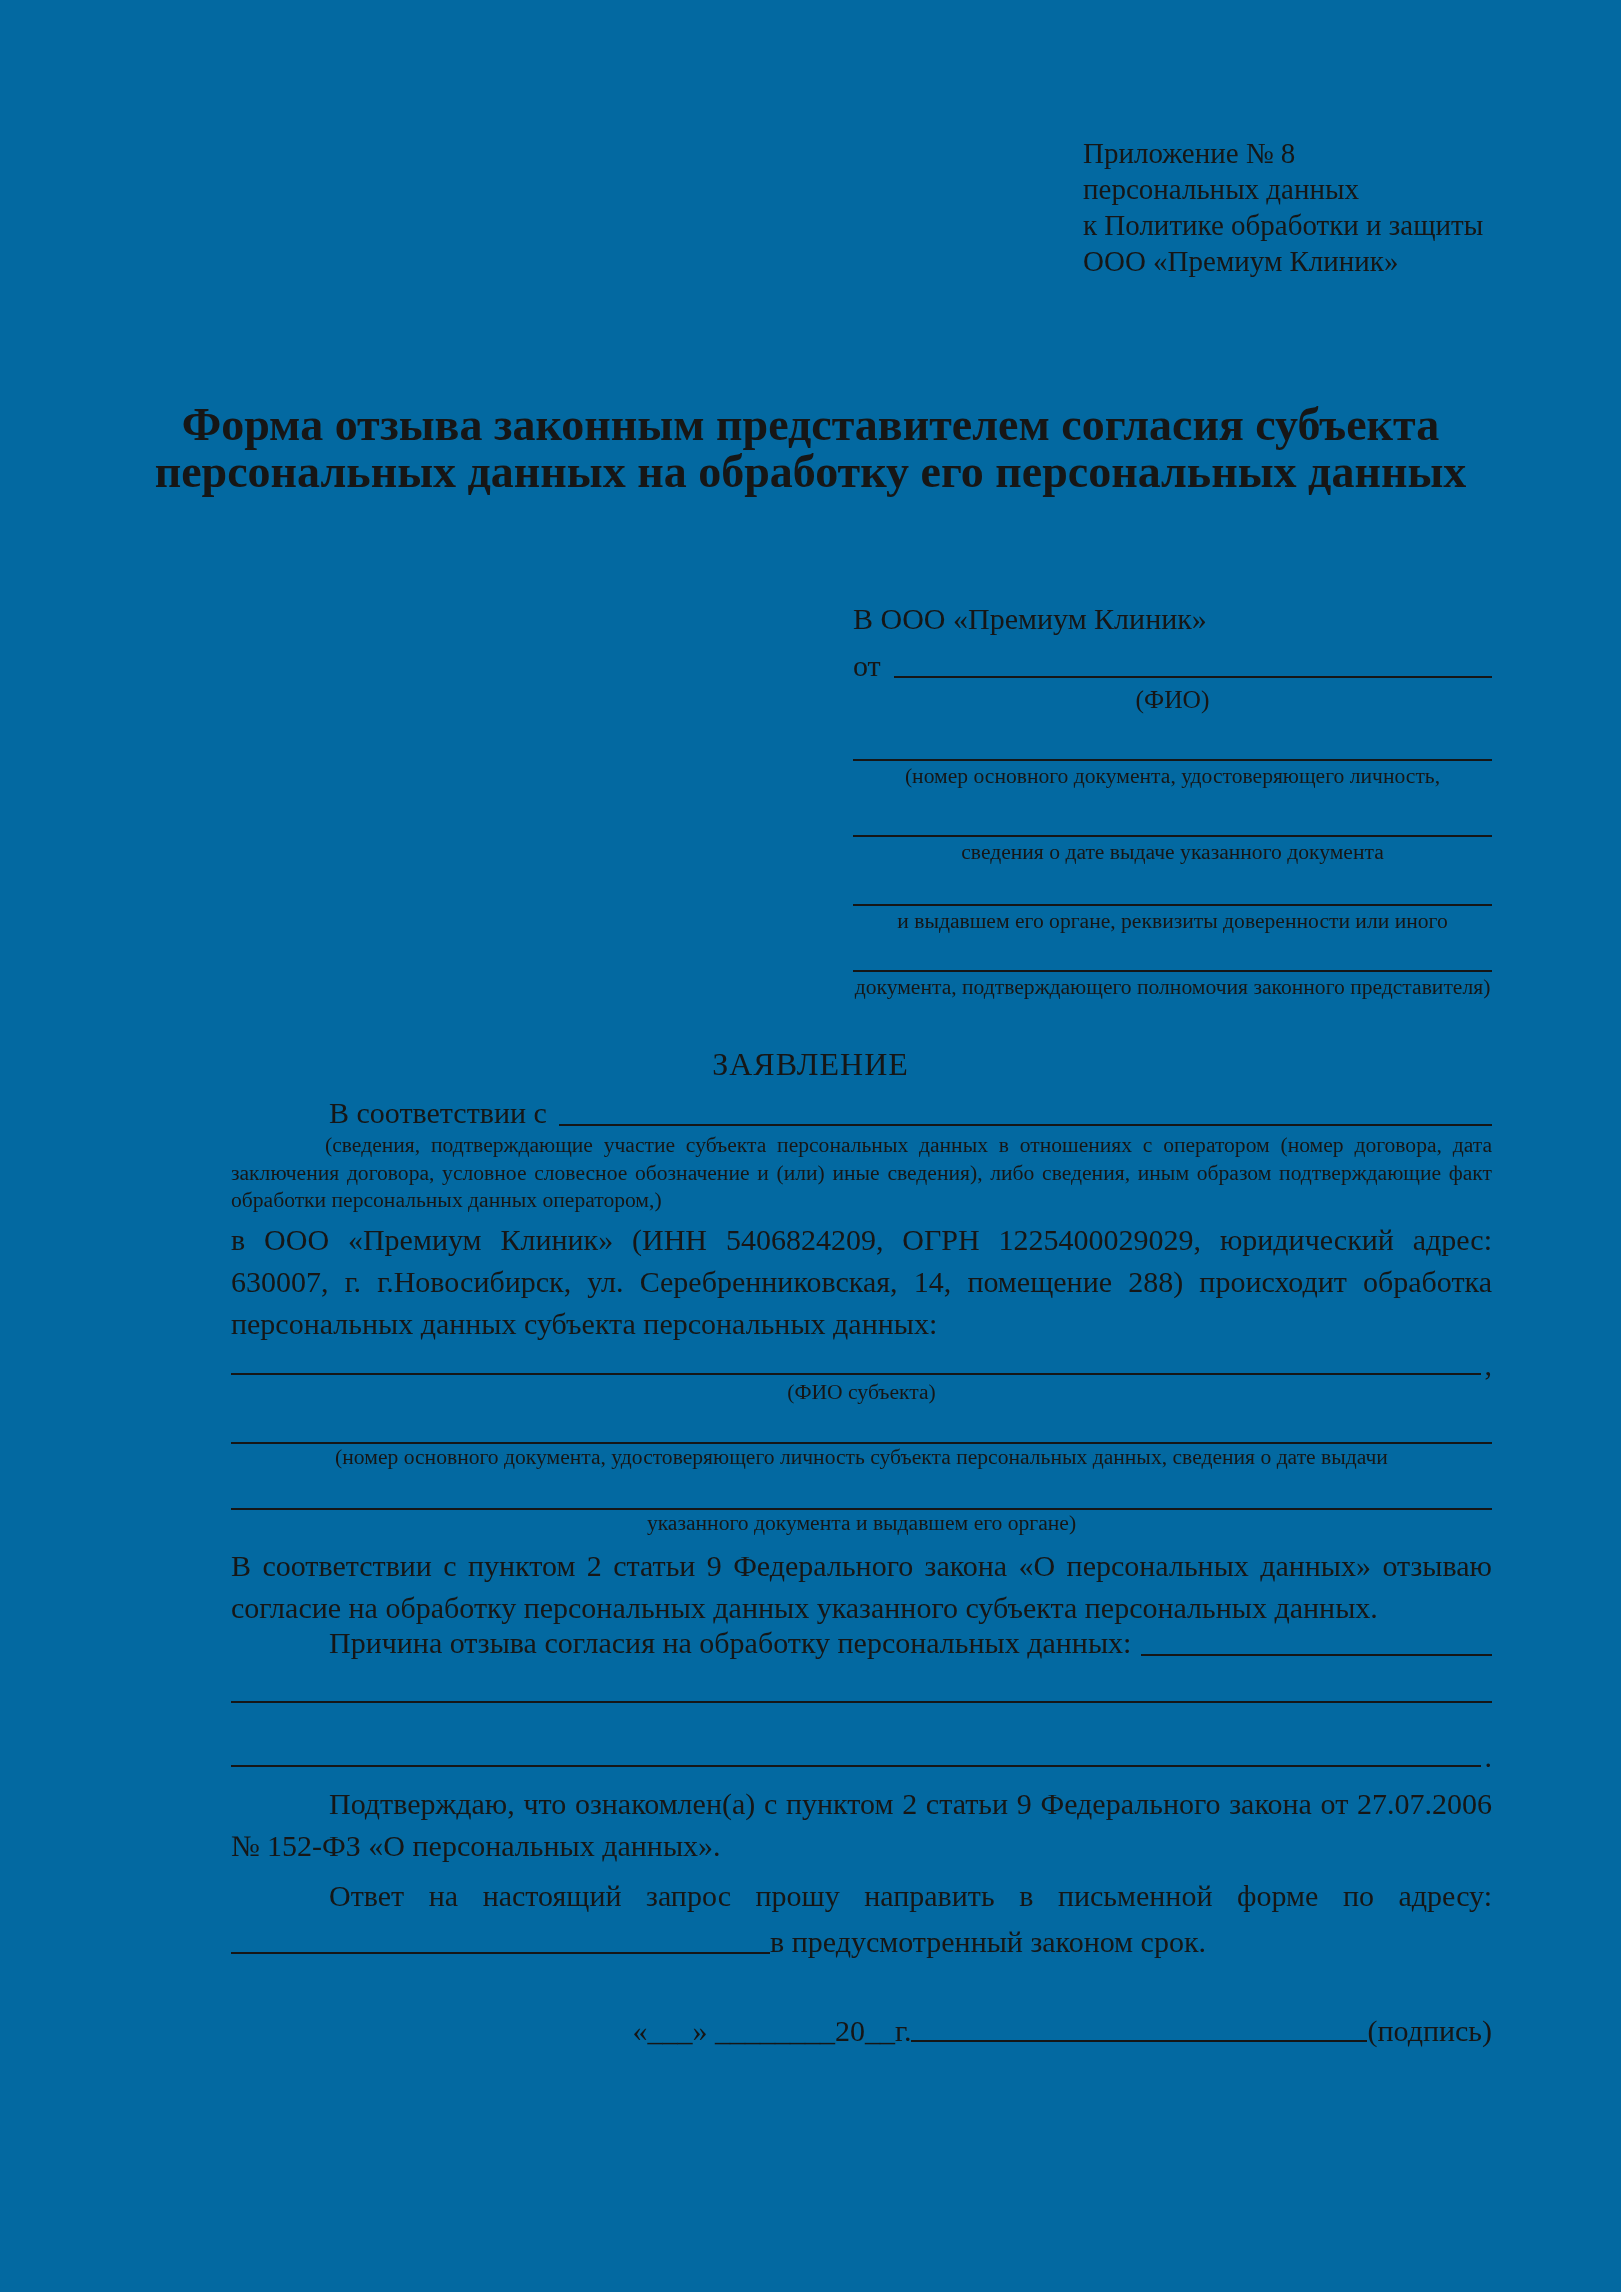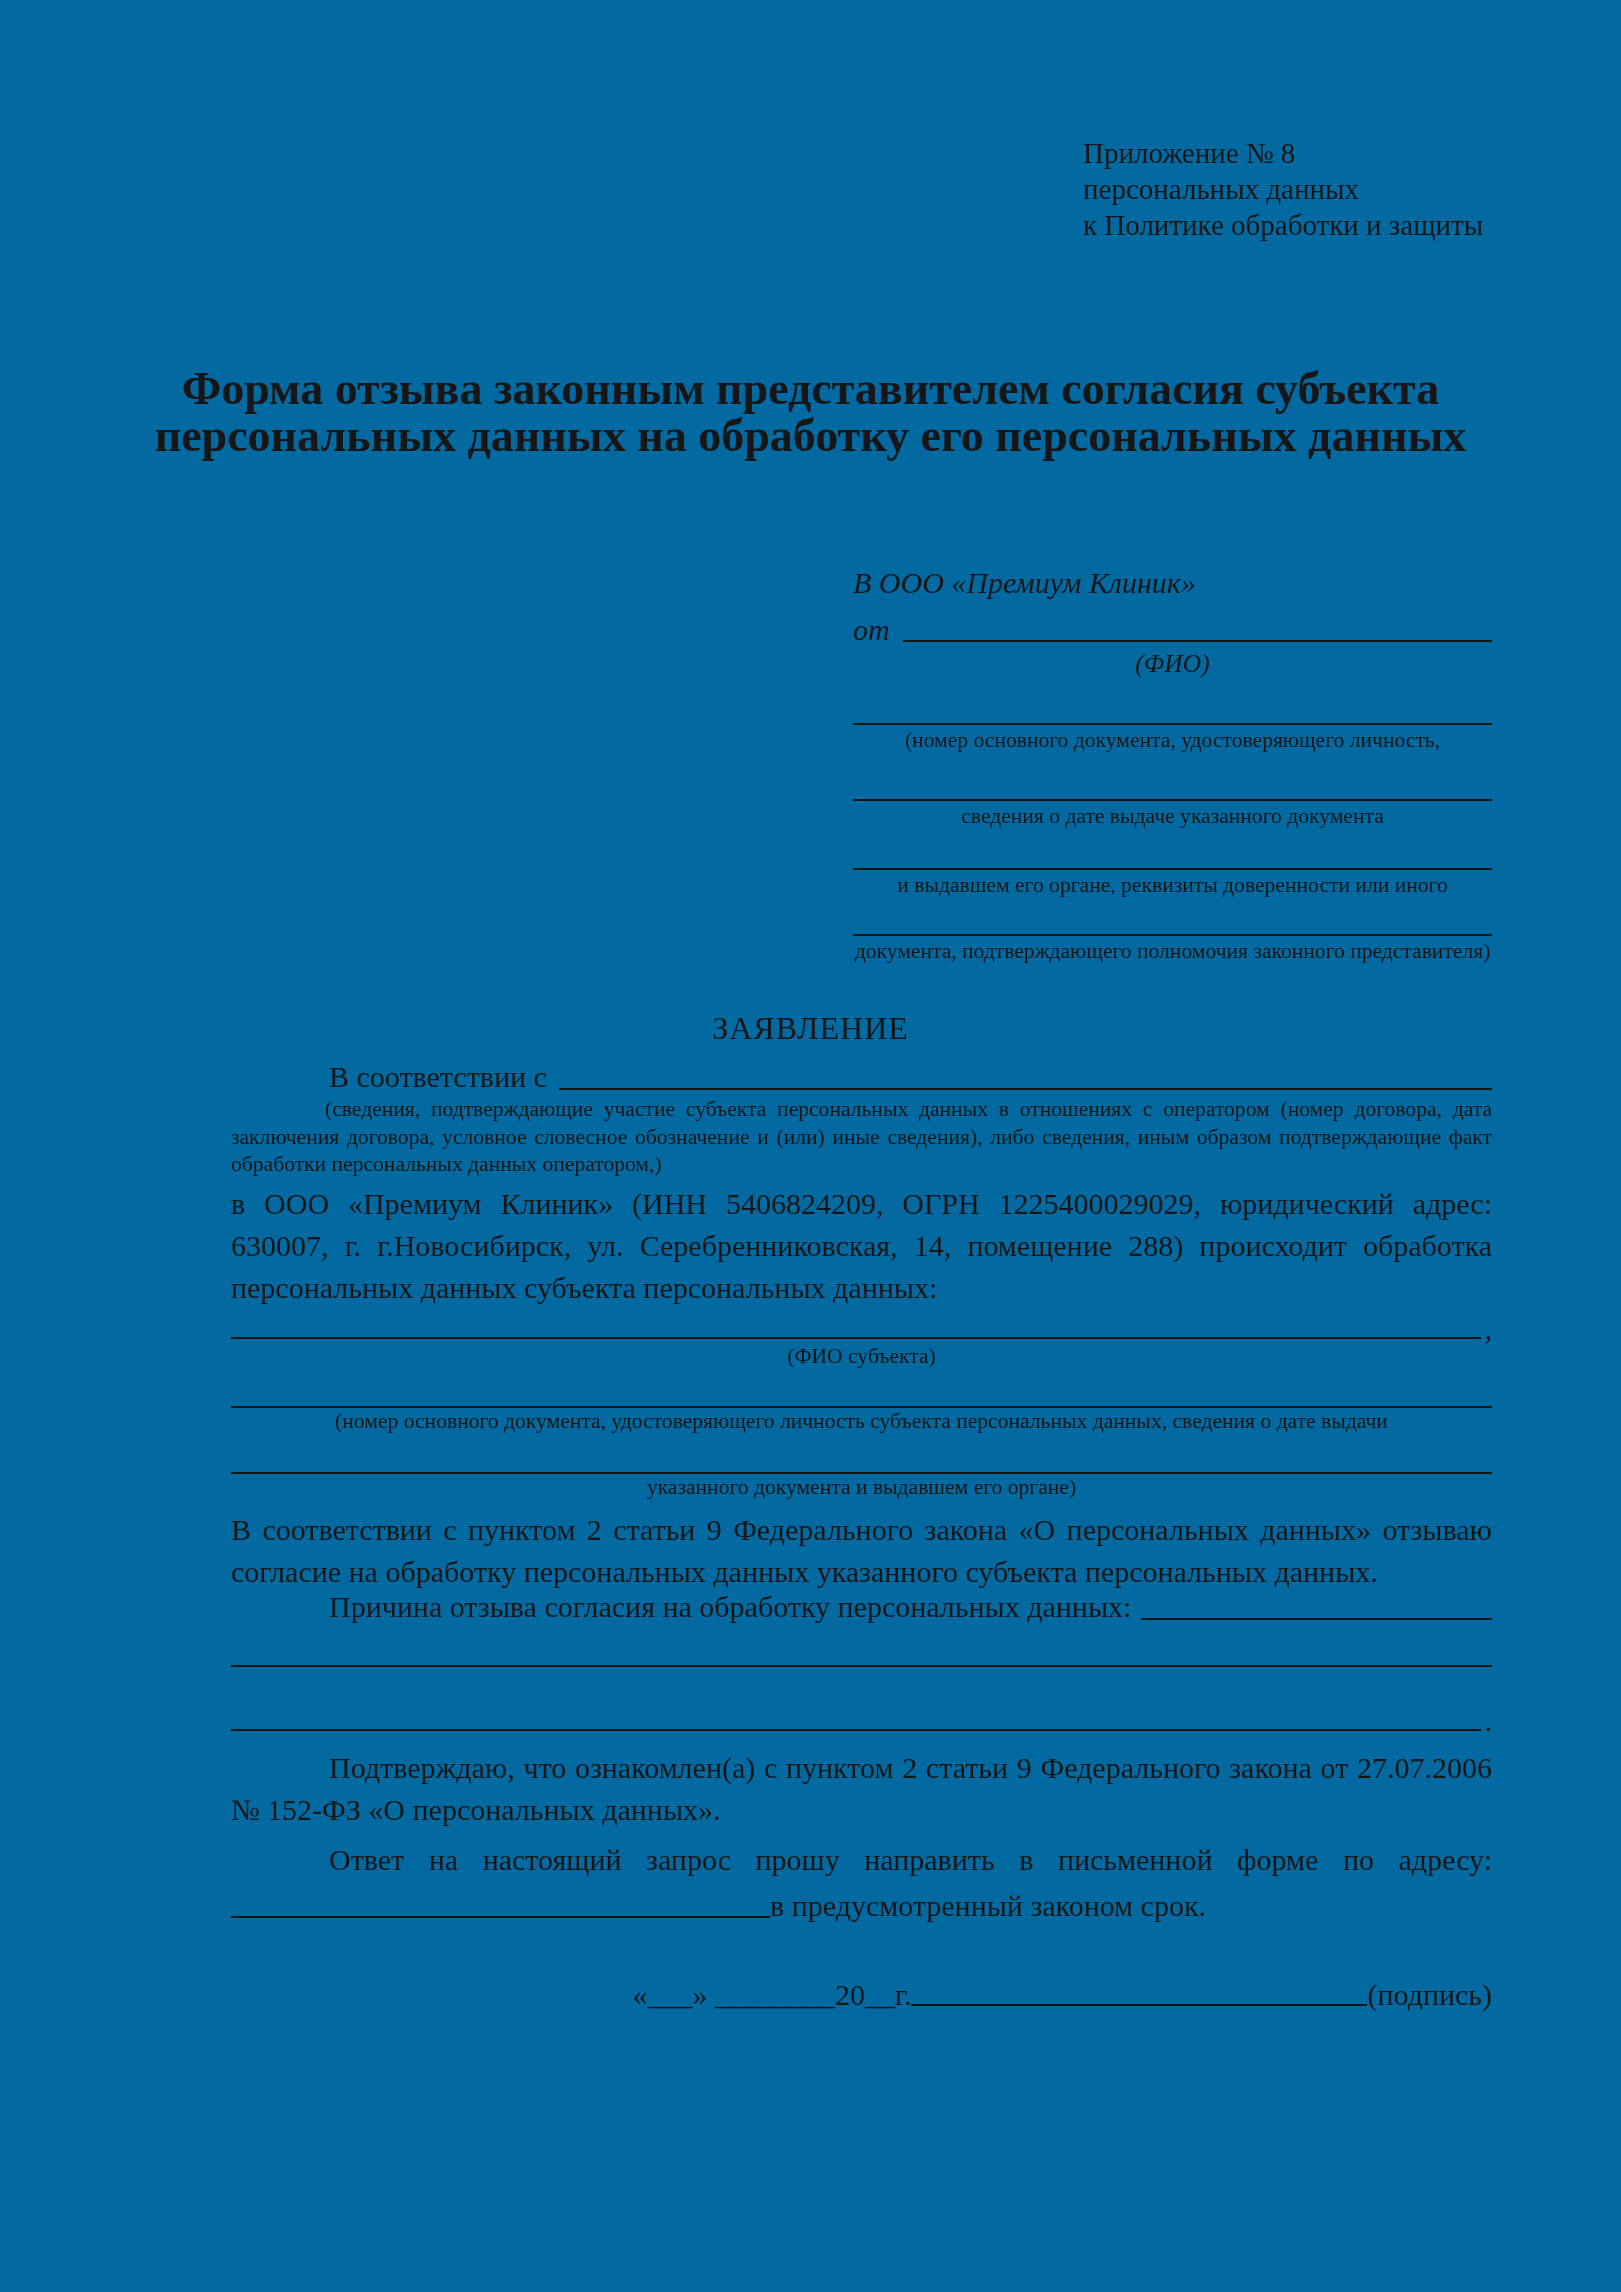--- a/index.html
+++ b/index.html
@@ -25,21 +25,20 @@
     margin-top: 122px;
     text-align: center;
     font-weight: bold;
     font-size: 46px;
     line-height: 47px;
   }
   
   .addressee {
     margin: 102px 129px 0 853px;
     font-size: 30px;
-    font-style: italic;
   }
   .addr-to { line-height: 43px; }
   .from-row { display: flex; align-items: flex-end; height: 43px; }
   .from-row .from-label { padding-right: 13.7px; }
   .fill-line { flex: 1; border-bottom: 2.9px solid #161616; margin-bottom: 4.9px; }
   .caption {
     text-align: center;
     font-size: 21.6px;
     line-height: 27.4px;
   }
@@ -105,20 +104,21 @@
 </style>
 </head>
 <body>
 
 <div class="page">
 
   <div class="appendix">
     <div>Приложение № 8</div>
     <div>персональных данных</div>
     <div>к Политике обработки и защиты</div>
+    <div>ООО «Премиум Клиник»</div>
   </div>
 
   <div class="doc-title">
     <div>Форма отзыва законным представителем согласия субъекта</div>
     <div>персональных данных на обработку его персональных данных</div>
   </div>
 
   <div class="addressee">
     <div class="addr-to">В ООО «Премиум Клиник»</div>
     <div class="from-row">

